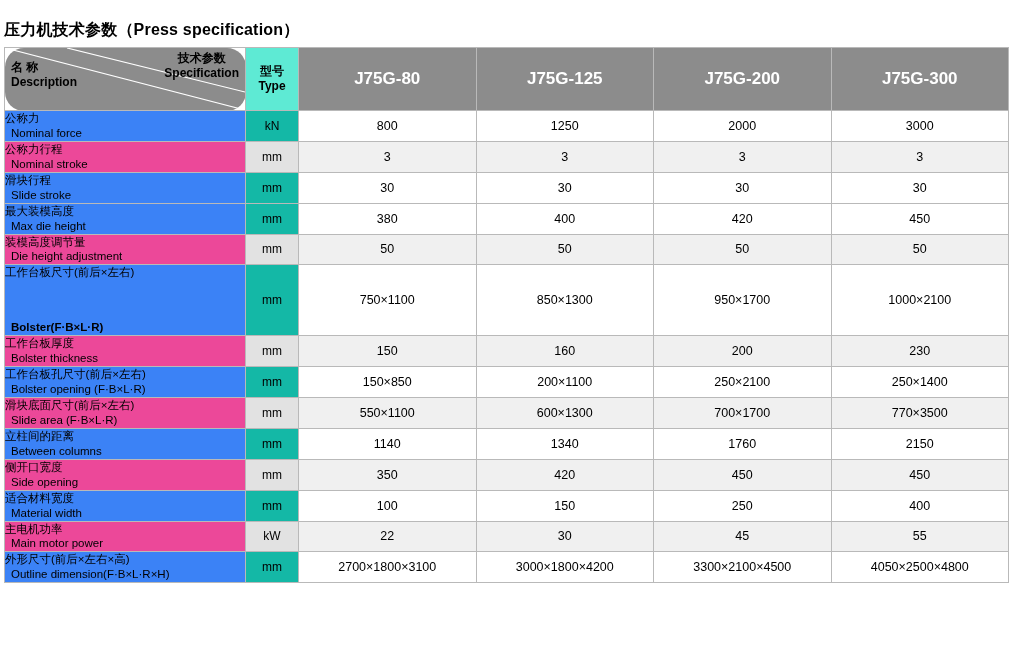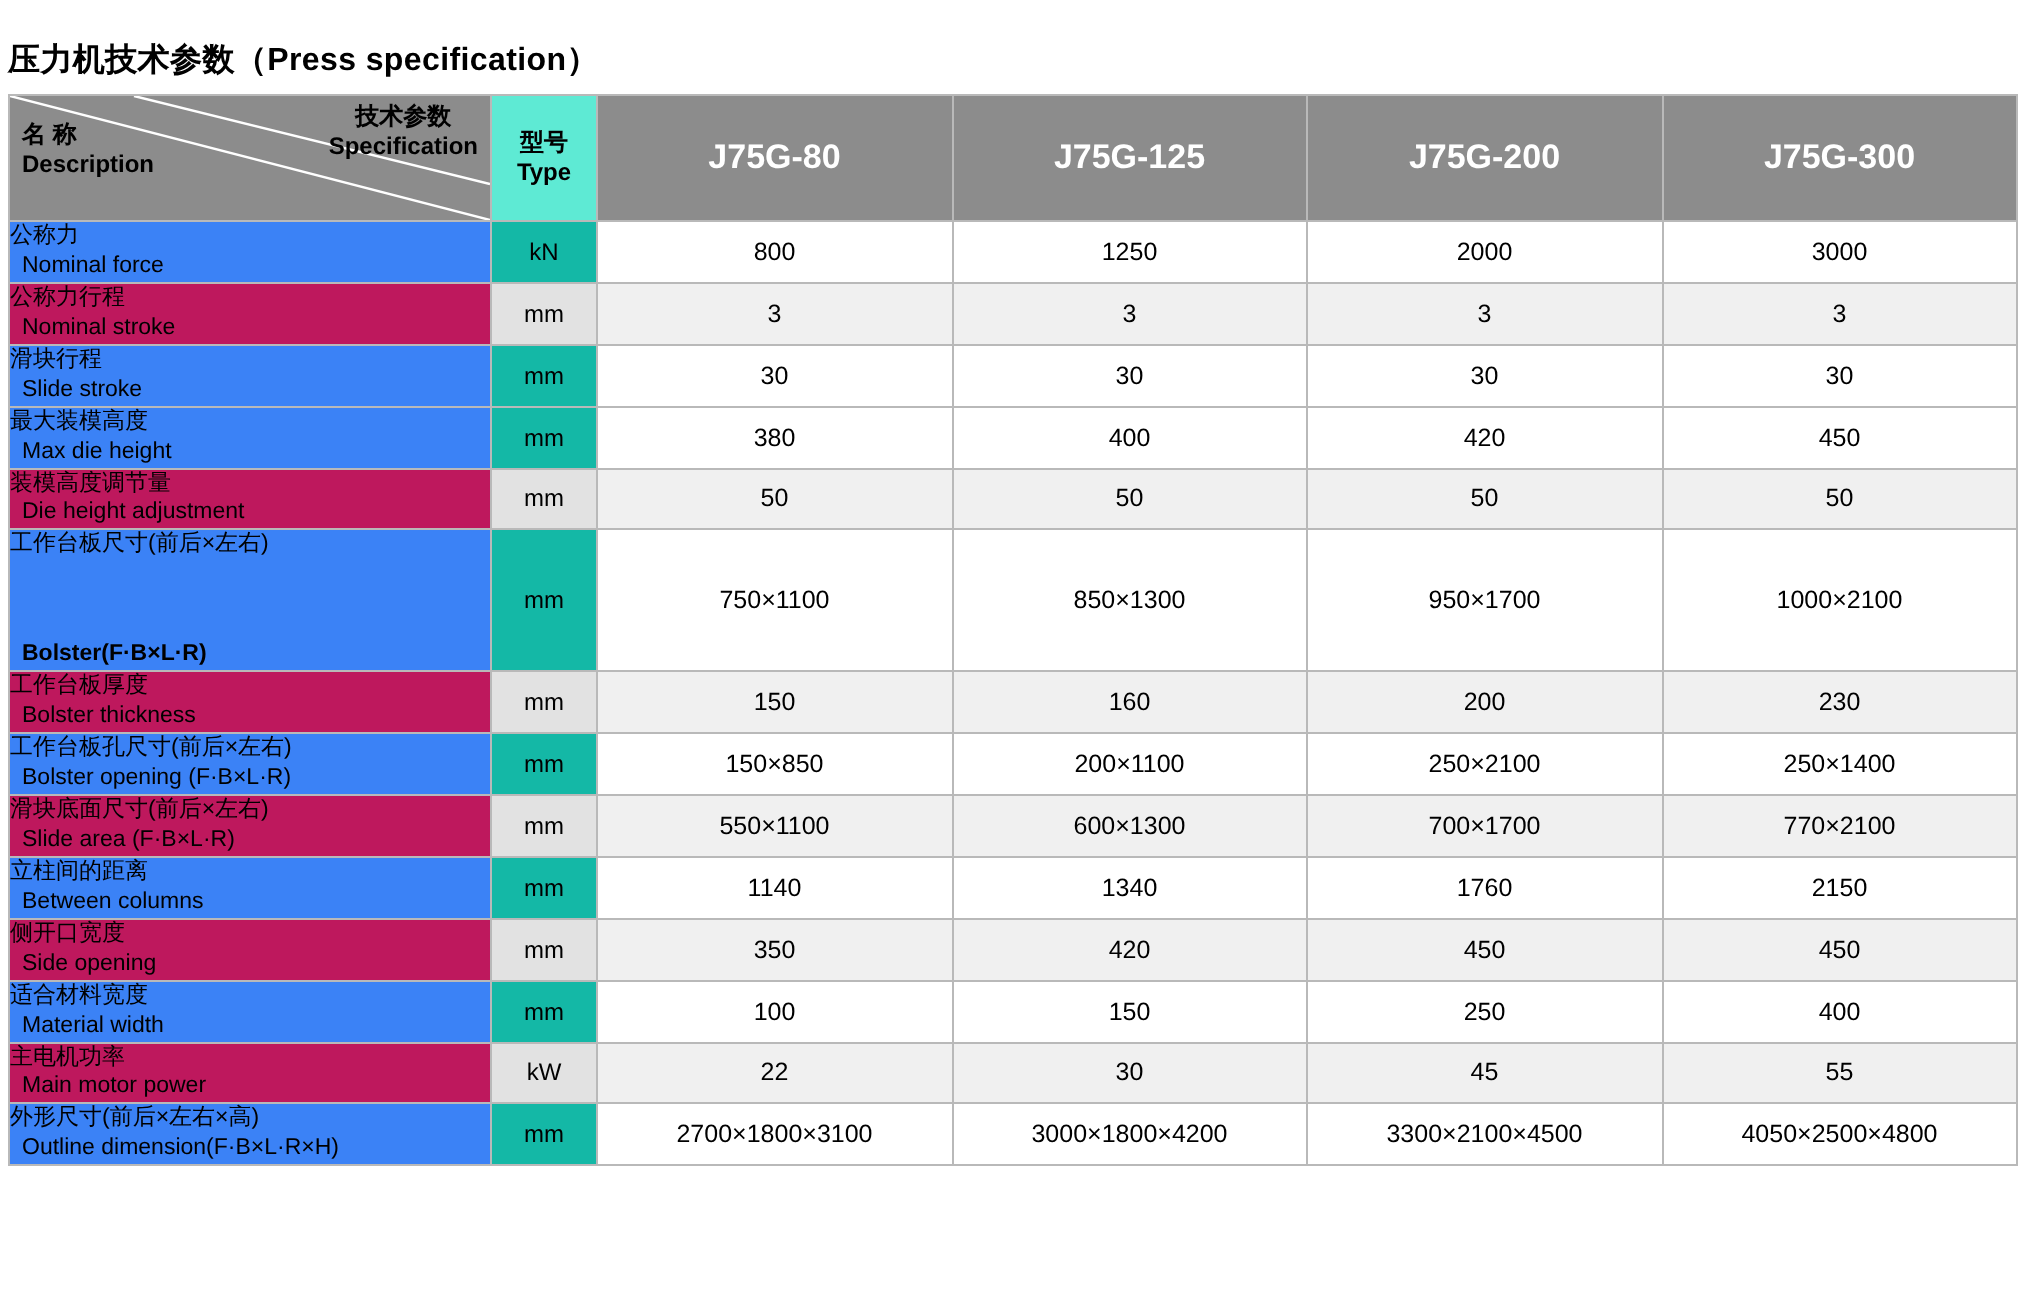--- a/index.html
+++ b/index.html
@@ -31,20 +31,21 @@
     padding: 0;
     vertical-align: middle;
   }
   
   .hdr-corner {
     background: #8c8c8c;
     position: relative;
     height: 62px;
     width: 240px;
     padding: 0;
+    border-radius: 19px;
   }
   .hdr-type {
     background: #5eead4;
     width: 52px;
     text-align: center;
     color: #000;
     font-size: 12px;
     font-weight: bold;
     line-height: 1.25;
   }
@@ -104,21 +105,21 @@
     text-align: center;
     font-size: 12px;
     background: #14b8a6;
   }
   td.val {
     text-align: center;
     font-size: 12.5px;
     background: #ffffff;
   }
   tr.alt td.val { background: #f0f0f0; }
-  tr.alt td.desc { background: #be185d; }
+  tr.alt td.desc { background: #ec4899; }
   tr.alt td.unit { background: #e2e2e2; }
   sup { font-size: 8px; vertical-align: super; }
 </style>
 </head>
 <body>
 
 <div class="page-title">压力机技术参数（Press specification）</div>
 
 <table class="spec">
   <thead>
@@ -240,21 +241,21 @@
       </tr>
       <tr class="alt">
         <td class="desc">
           <span class="cn">滑块底面尺寸(前后×左右)</span>
           <span class="en">Slide area (F·B×L·R)</span>
         </td>
         <td class="unit"><span>mm</span></td>
         <td class="val">550×1100</td>
         <td class="val">600×1300</td>
         <td class="val">700×1700</td>
-        <td class="val">770×2100</td>
+        <td class="val">770×3500</td>
       </tr>
       <tr>
         <td class="desc">
           <span class="cn">立柱间的距离</span>
           <span class="en">Between columns</span>
         </td>
         <td class="unit"><span>mm</span></td>
         <td class="val">1140</td>
         <td class="val">1340</td>
         <td class="val">1760</td>

